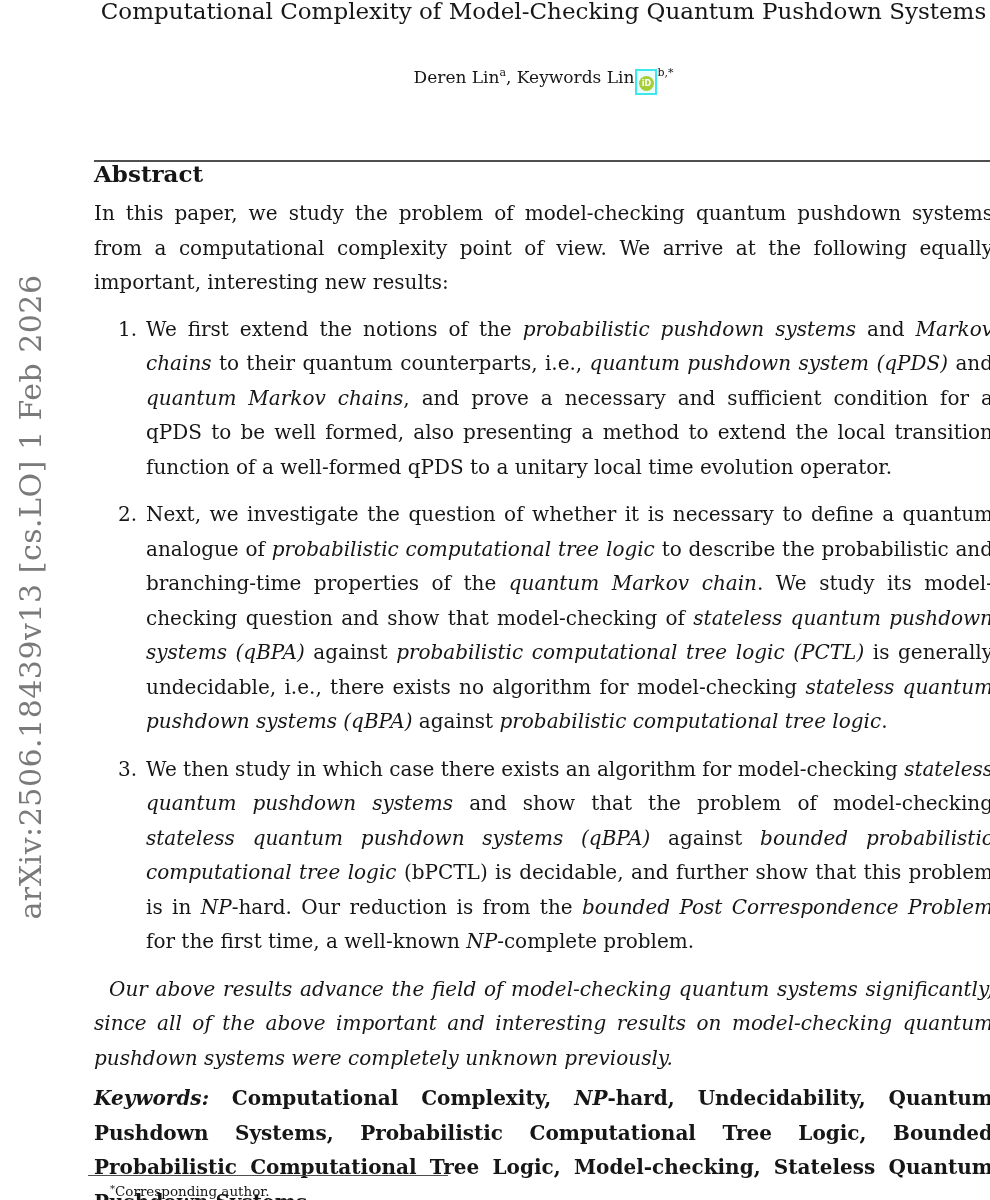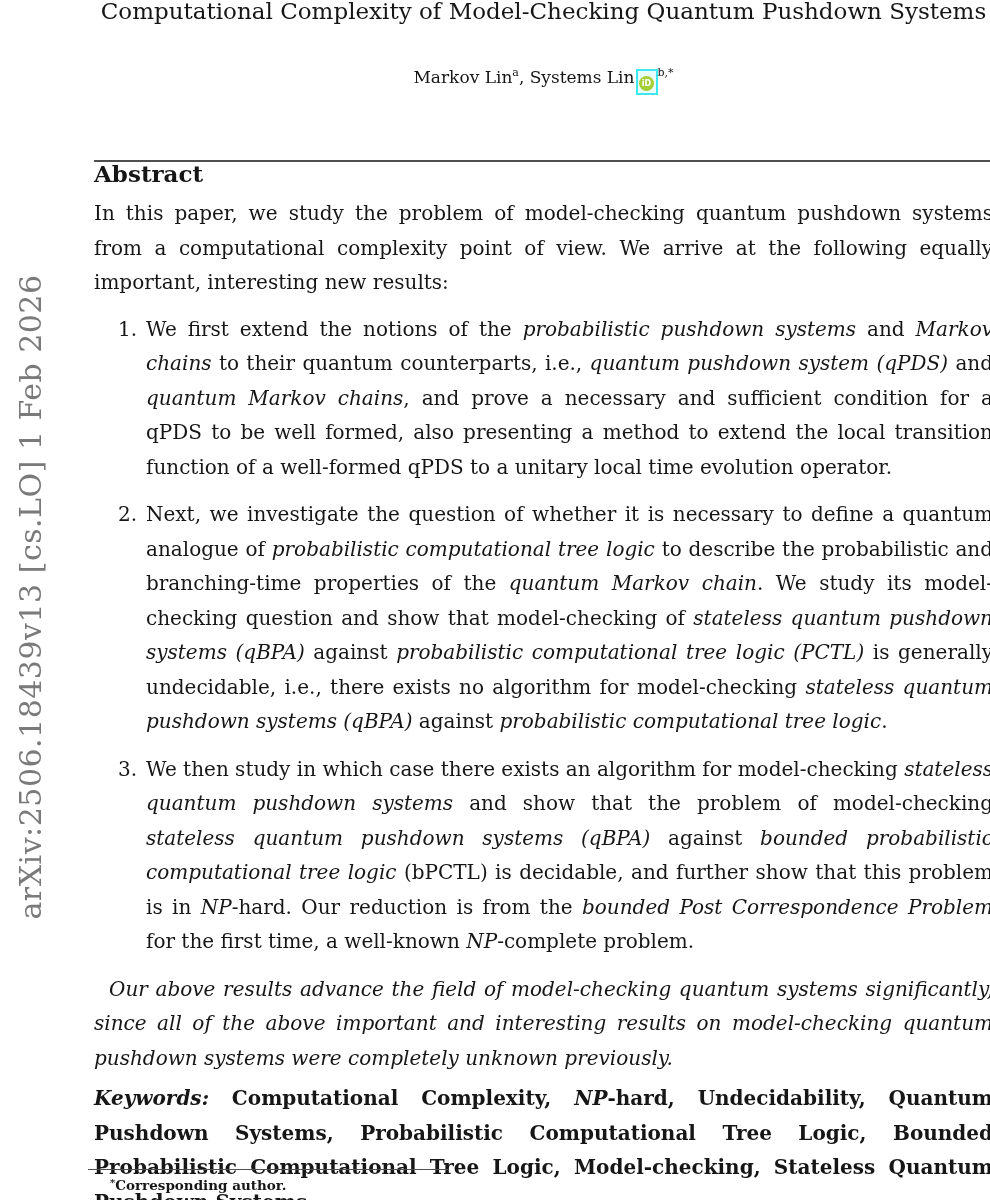--- a/index.html
+++ b/index.html
@@ -109,23 +109,22 @@
   .itext { flex: 1; text-align: justify; }
 
   .closing { margin-top: 13px; text-indent: 15px; font-style: italic; }
   .keywords { margin-top: 6px; font-weight: bold; }
   .it { font-style: italic; }
 
   .rule-bottom { margin-top: 21px; }
 
   .footnote-area {
     position: absolute;
-    left: 88px; bottom: 6px;
+    left: 88px; bottom: 0;
     width: 899px;
-    font-weight: bold;
   }
   .footnote-rule { width: 360px; height: 1.5px; background: #4f4f4f; }
   .footnote-text {
     padding-left: 22px;
     margin-top: 4px;
     font-size: 13.5px;
     line-height: 18px;
   }
   .footnote-text sup { font-size: 10px; vertical-align: 4px; }
 </style>
@@ -133,21 +132,21 @@
 <body>
 
 <div class="page">
 
   <div class="watermark">arXiv:2506.18439v13 [cs.LO] 1 Feb 2026</div>
 
   <div class="content">
 
     <div class="title">Computational Complexity of Model-Checking Quantum Pushdown Systems</div>
 
-    <div class="authors"><span>Markov Lin</span><sup>a</sup><span>, </span><span>Systems Lin</span><span class="orcid-box"><span class="orcid-circle"><span>iD</span></span></span><sup>b,*</sup></div>
+    <div class="authors"><span>Deren Lin</span><sup>a</sup><span>, </span><span>Keywords Lin</span><span class="orcid-box"><span class="orcid-circle"><span>iD</span></span></span><sup>b,*</sup></div>
 
 
     <div class="rule rule-top"></div>
 
     <div class="abstract-h">Abstract</div>
 
     <div class="bodytext intro">In this paper, we study the problem of model-checking quantum pushdown systems from a computational complexity point of view. We arrive at the following equally important, interesting new results:</div>
 
     <div class="list">
       <div class="list-item">

